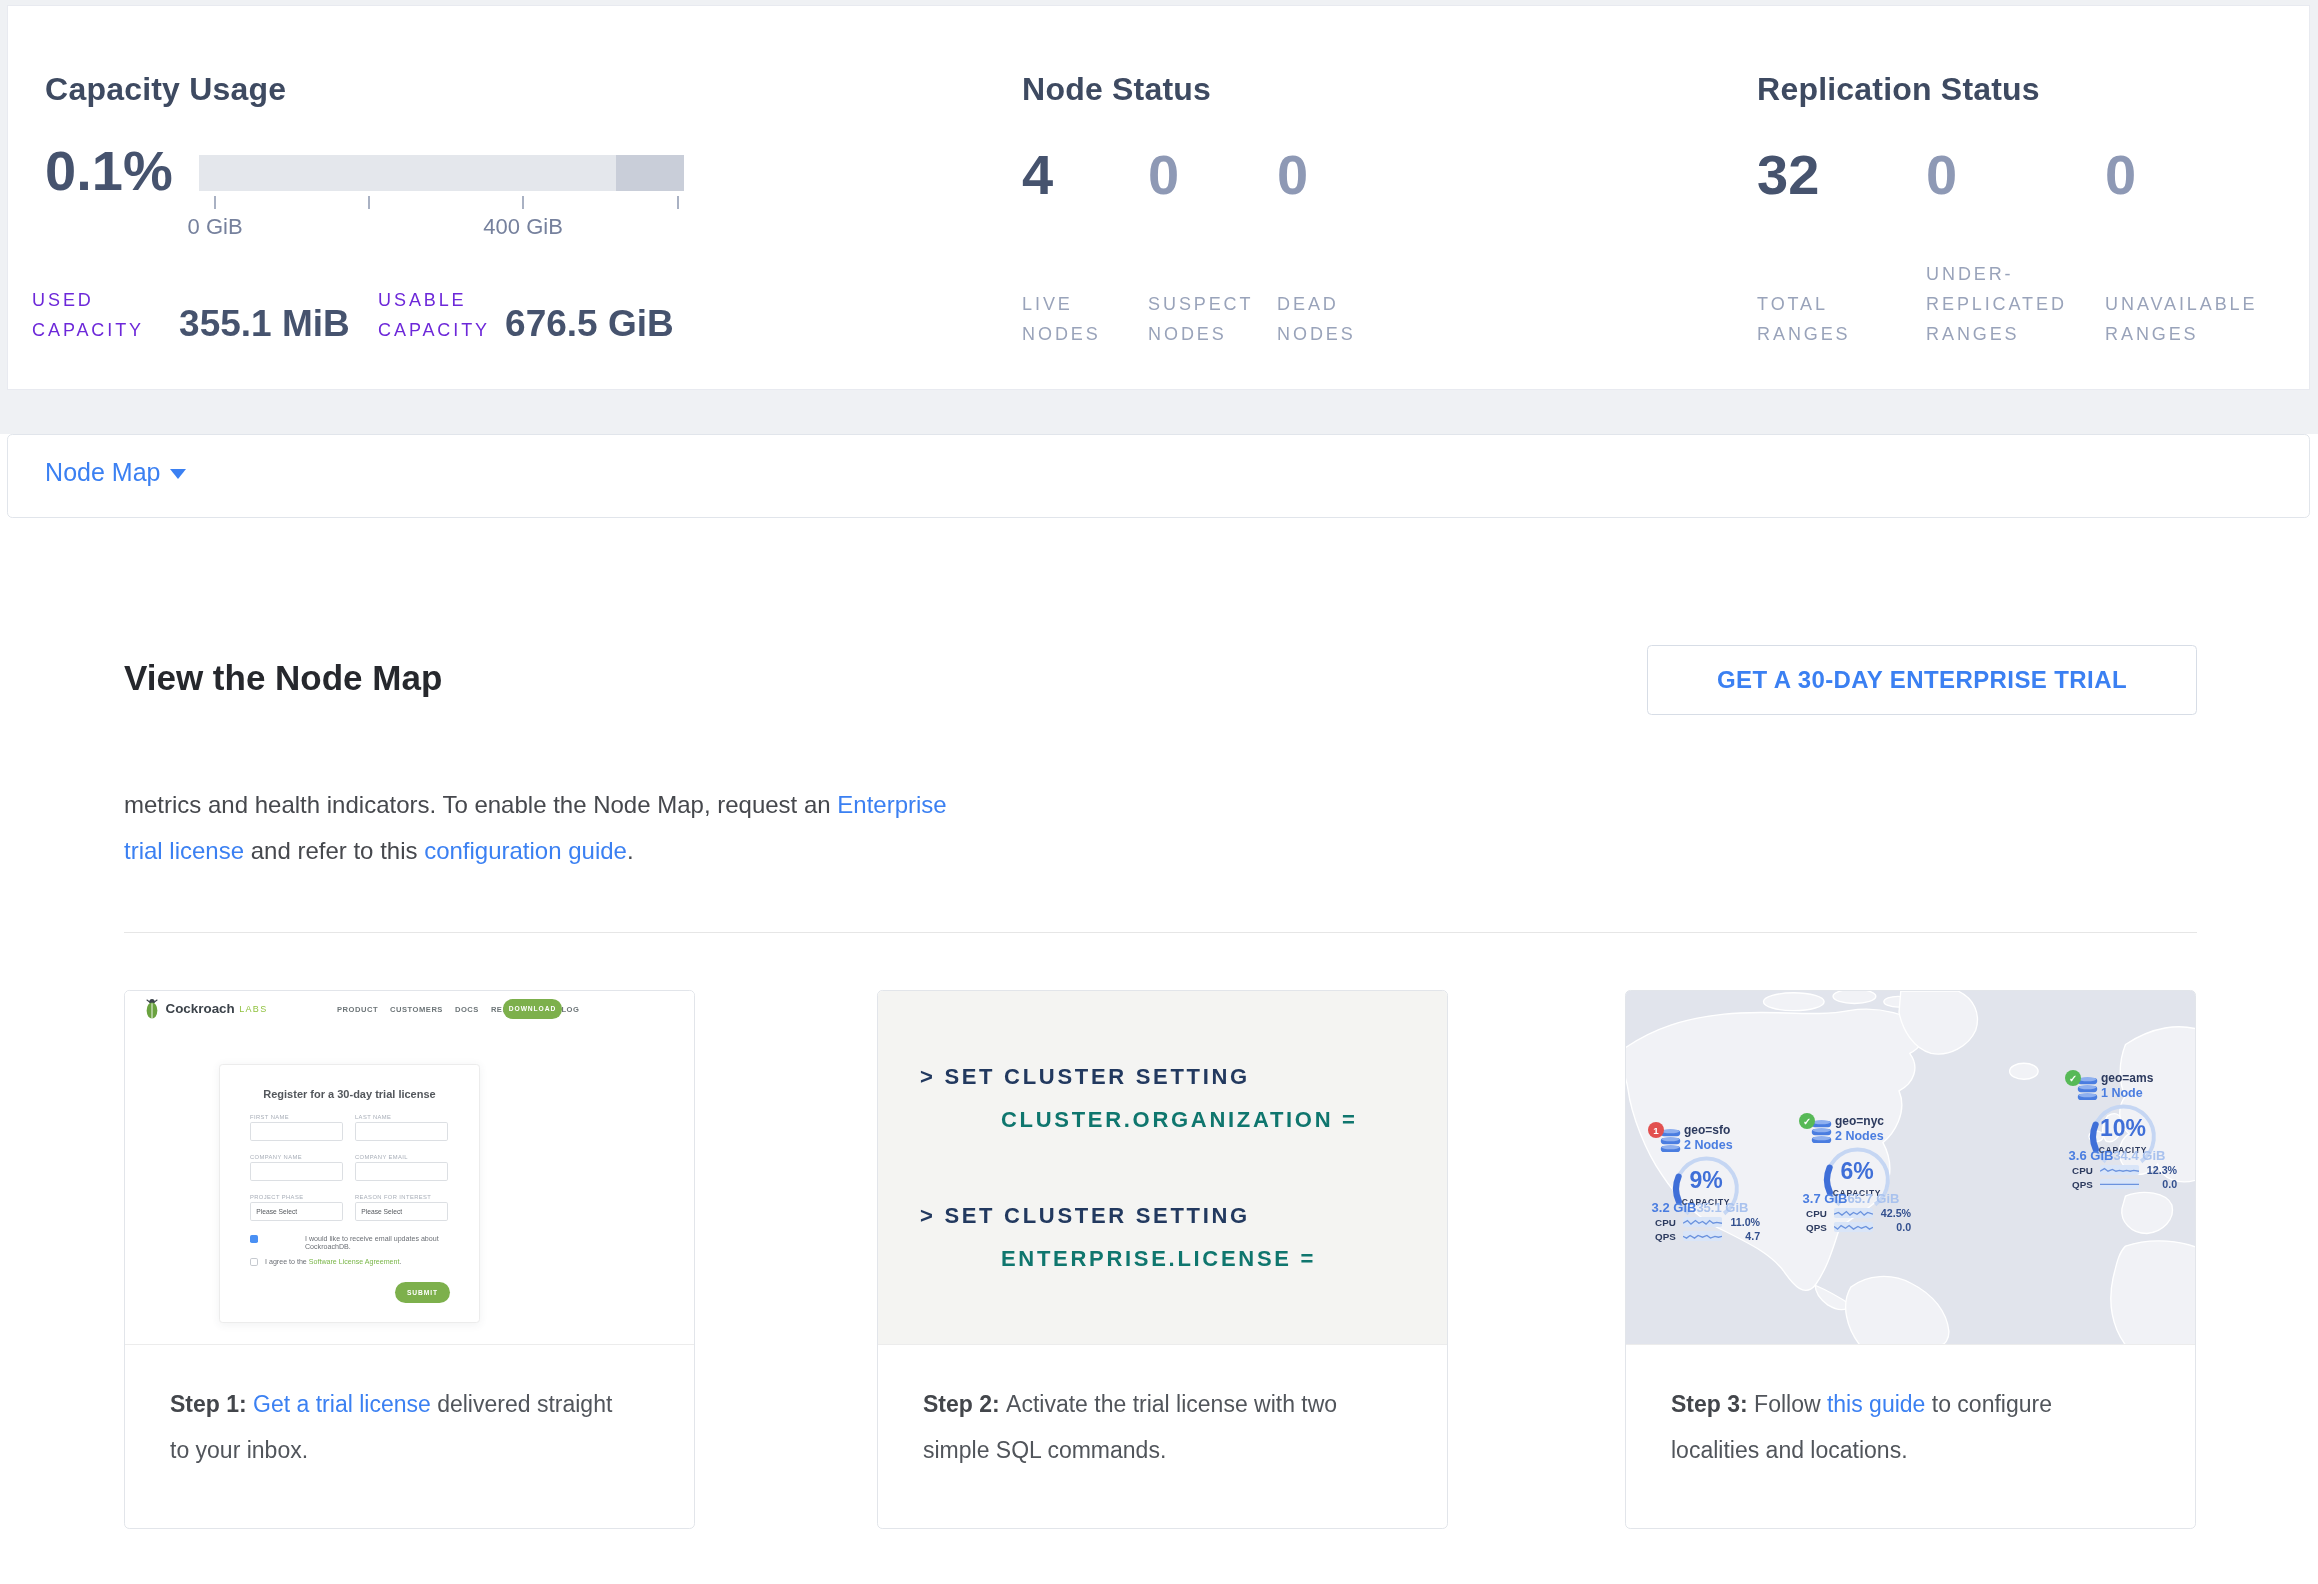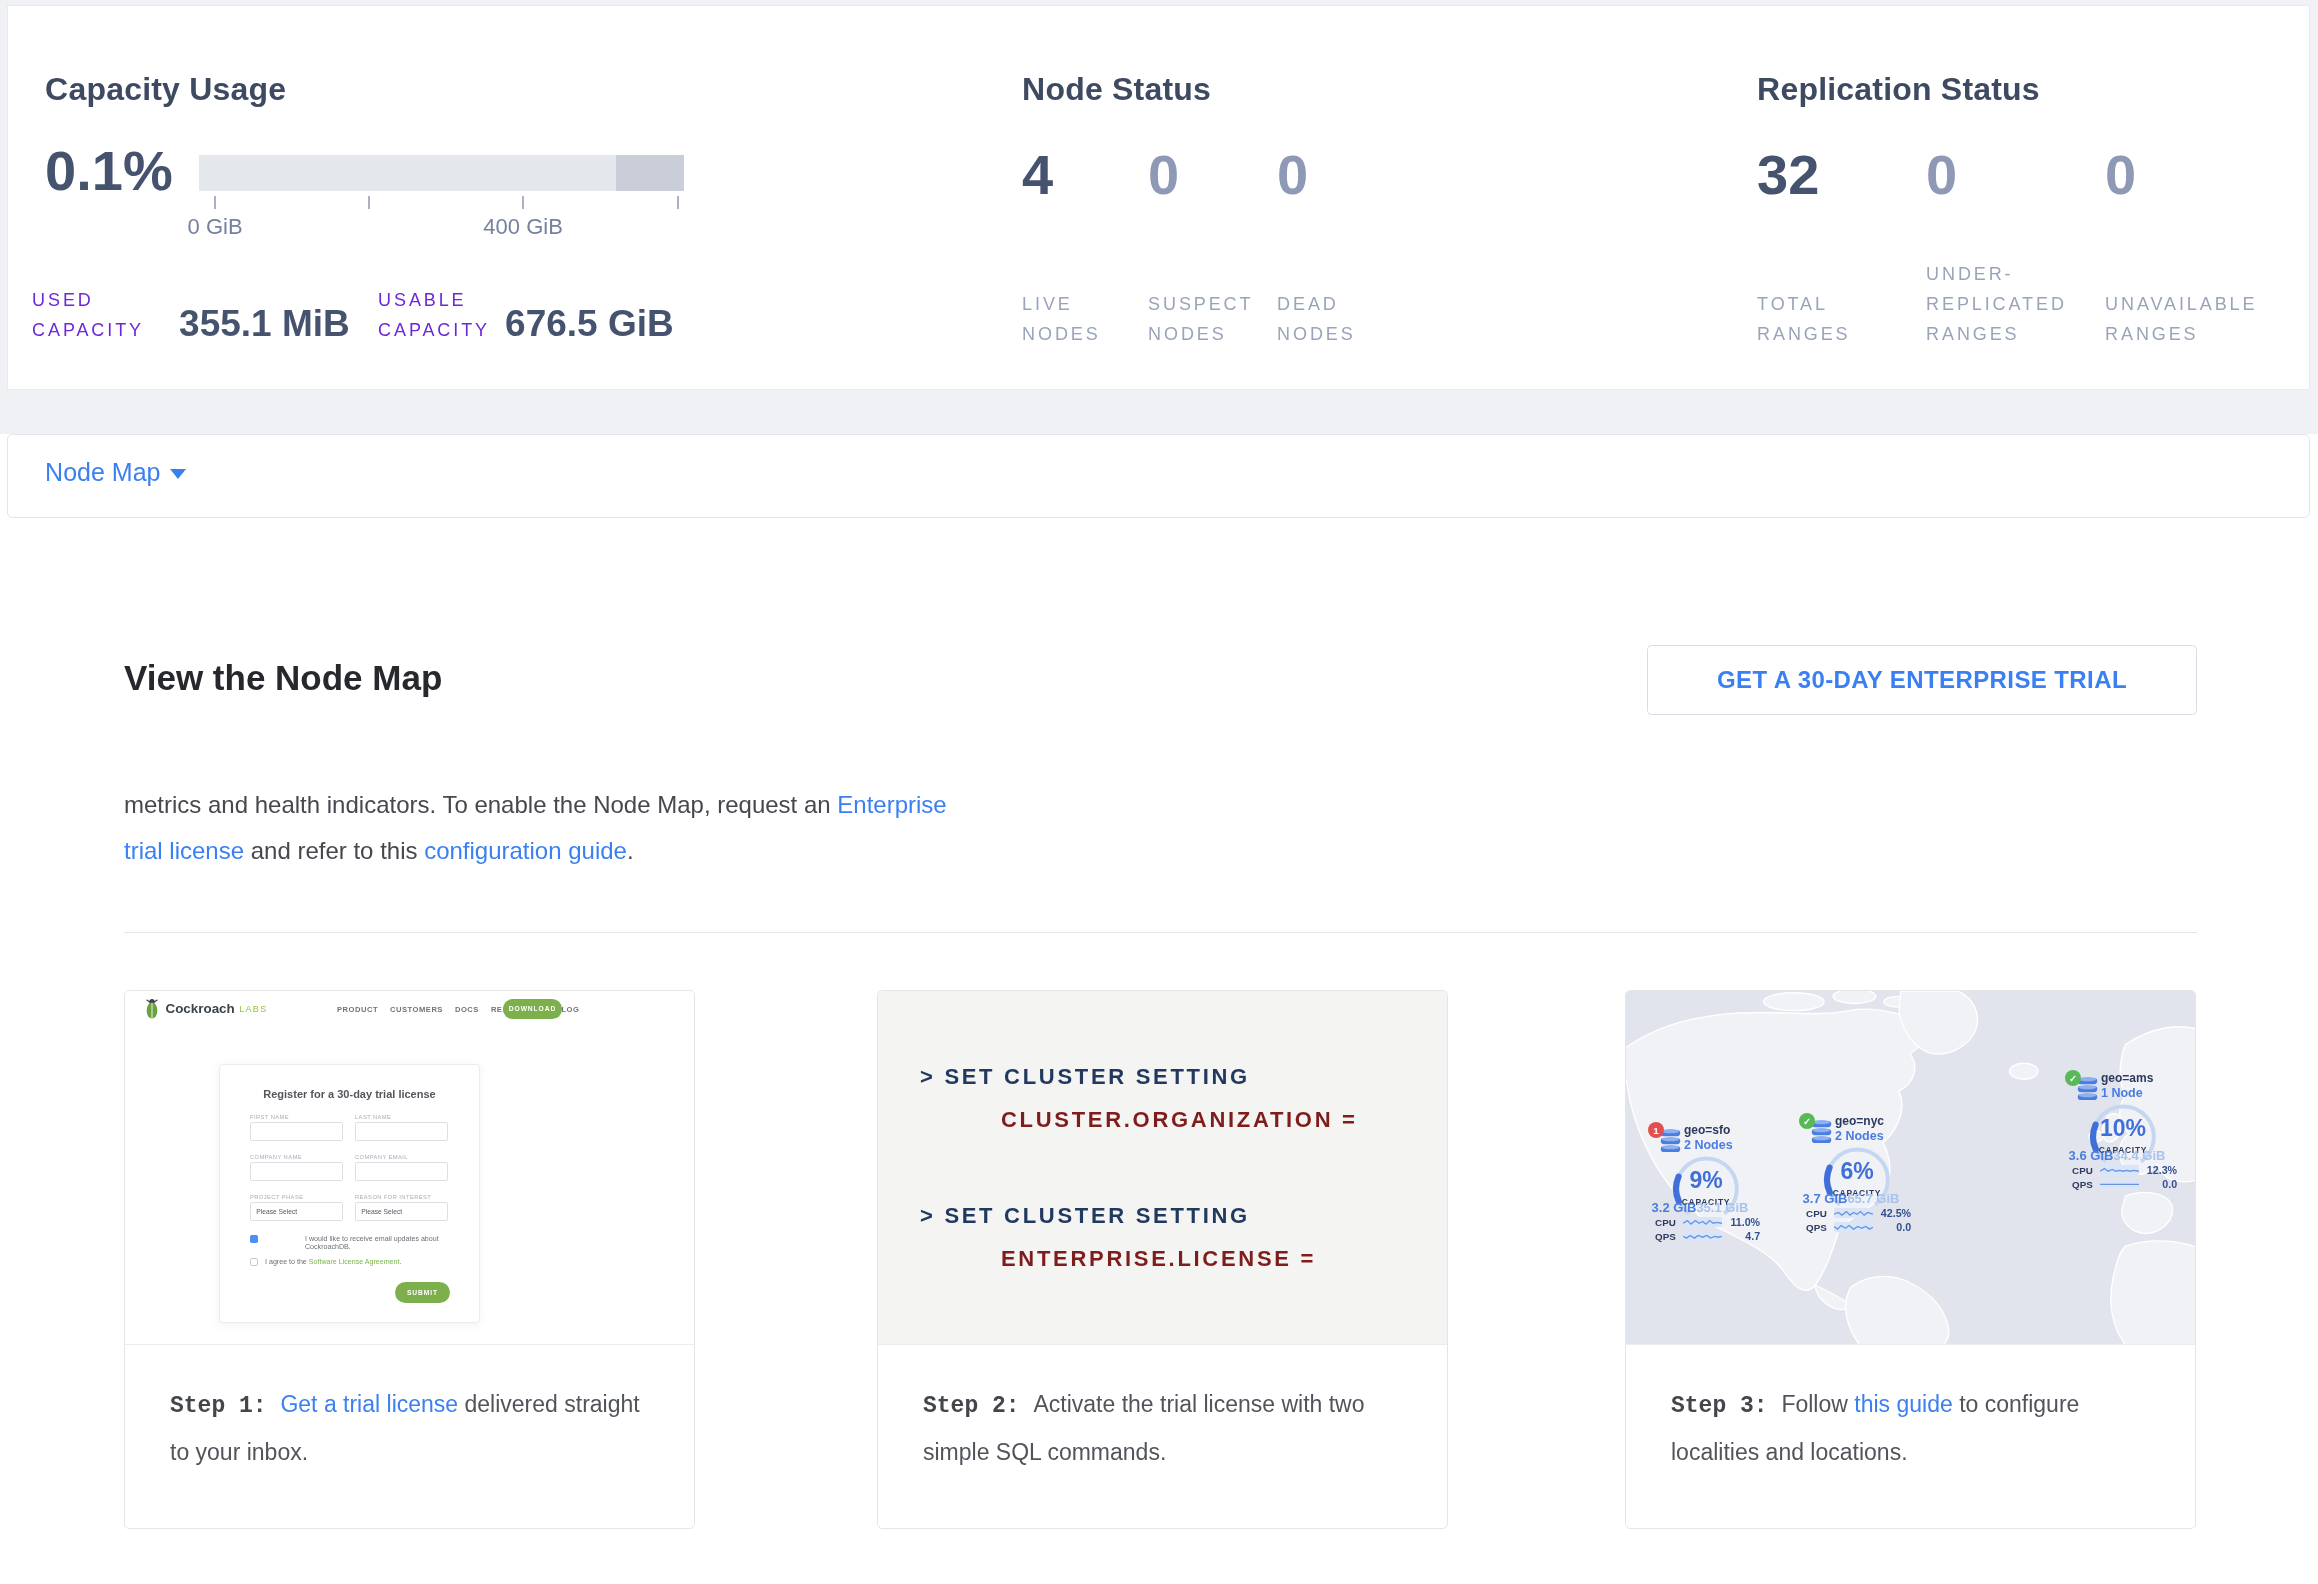--- a/index.html
+++ b/index.html
@@ -52,21 +52,21 @@
 
   
   .card{position:absolute;top:990px;width:571px;height:539px;background:#fff;
         border:0.9px solid #e2e5ea;border-radius:5.3px;box-sizing:border-box;overflow:hidden;}
   .card1{left:124px;} .card2{left:877px;} .card3{left:1625px;}
   .shot{position:absolute;left:0;top:0;width:100%;height:354px;border-bottom:0.9px solid #ececec;
         box-sizing:border-box;overflow:hidden;}
   .caption{position:absolute;left:45px;top:1344px;top:0;}
   .cap-wrap{position:absolute;left:45px;top:390px;font-size:23px;line-height:46px;color:#51555b;
             white-space:nowrap;}
-  .cap-wrap b{color:#43464b;font-family:Liberation Mono, monospace;}
+  .cap-wrap b{color:#43464b;}
 
   
   .shot1{background:#fff;}
   .msite-logo{position:absolute;left:18px;top:7.1px;display:flex;align-items:center;gap:4.5px;}
   .msite-brand{font-size:13.4px;font-weight:700;color:#3c434a;}
   .msite-labs{font-size:9px;font-weight:400;letter-spacing:1.3px;color:#8fc13d;}
   .msite-nav{position:absolute;left:212px;top:14.3px;display:flex;gap:12px;font-size:7.6px;
              font-weight:700;letter-spacing:0.5px;color:#6d7578;}
   .msite-dl{position:absolute;left:378px;top:8px;width:59px;height:19.6px;border-radius:9.8px;
             background:#7db04c;color:#fff;font-size:6.7px;font-weight:700;letter-spacing:0.9px;
@@ -85,21 +85,21 @@
   .rf-ctext{position:absolute;font-size:7.1px;color:#6b6f75;}
   .rf-ctext .grn{color:#7ab648;}
   .rf-submit{position:absolute;left:175px;top:217px;width:55px;height:21.4px;border-radius:10.7px;
              background:#7db04c;color:#fff;font-size:6.7px;font-weight:700;letter-spacing:0.9px;
              display:flex;align-items:center;justify-content:center;}
 
   
   .shot2{background:#f4f4f2;}
   .code-line{position:absolute;font-size:22px;font-weight:700;letter-spacing:2.7px;
              color:#22395f;white-space:nowrap;}
-  .code-line .arg{color:#7f1d1d;}
+  .code-line .arg{color:#0f766e;}
 
   
   .shot3{background:#e1e4ec;}
   .mapsvg{position:absolute;left:0;top:0;}
   .mw{position:absolute;width:116px;}
   .mw-badge{position:absolute;left:0;top:0;width:16px;height:16px;border-radius:50%;
             color:#fff;font-size:9.8px;font-weight:700;display:flex;align-items:center;
             justify-content:center;z-index:3;}
   .mw-badge.warn{background:#e2504f;}
   .mw-badge.ok{background:#57b957;}

